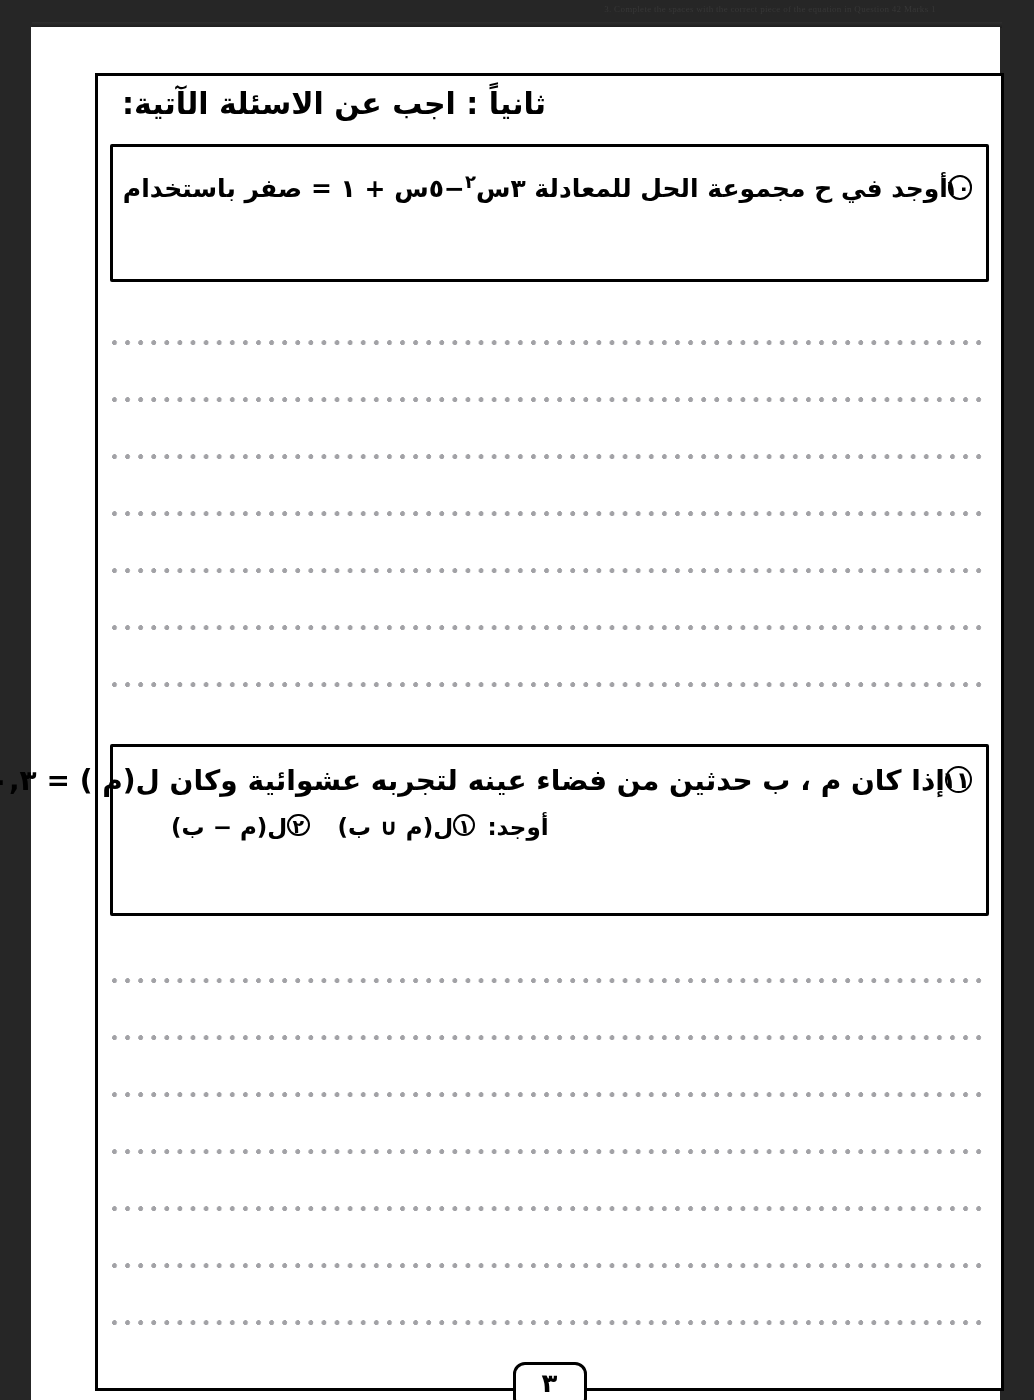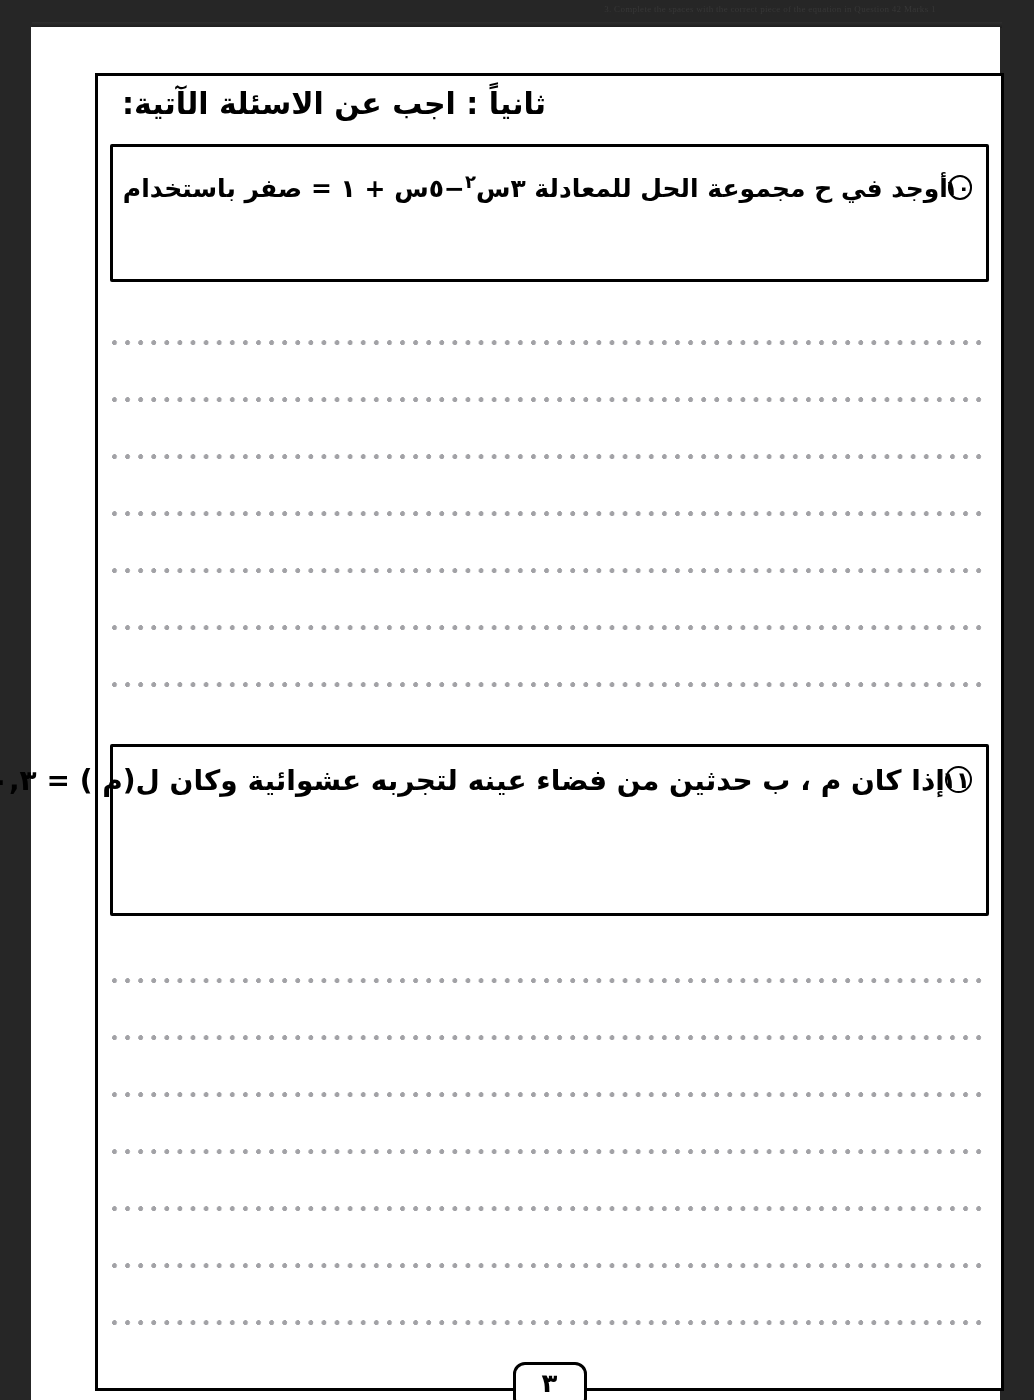--- a/index.html
+++ b/index.html
@@ -205,20 +205,23 @@
           <div class="dotline"></div>
           <div class="dotline"></div>
           <div class="dotline"></div>
           <div class="dotline"></div>
         </div>
 
         <div class="qbox" id="qbox-11">
           <div class="qline l1">
             <span class="circnum">١١</span><span>إذا كان م ، ب  حدثين من فضاء عينه لتجربه عشوائية وكان ل(م ) = ٠,٣</span>
           </div>
+          <div class="qline l3">
+            <span>أوجد:</span><span class="sp-sm"></span><span class="circnum">١</span><span>ل(م ∪ ب)</span><span class="sp"></span><span class="circnum">٢</span><span>ل(م − ب)</span>
+          </div>
         </div>
 
         <div class="dots-block" id="dots-2">
           <div class="dotline"></div>
           <div class="dotline"></div>
           <div class="dotline"></div>
           <div class="dotline"></div>
           <div class="dotline"></div>
           <div class="dotline"></div>
           <div class="dotline"></div>

